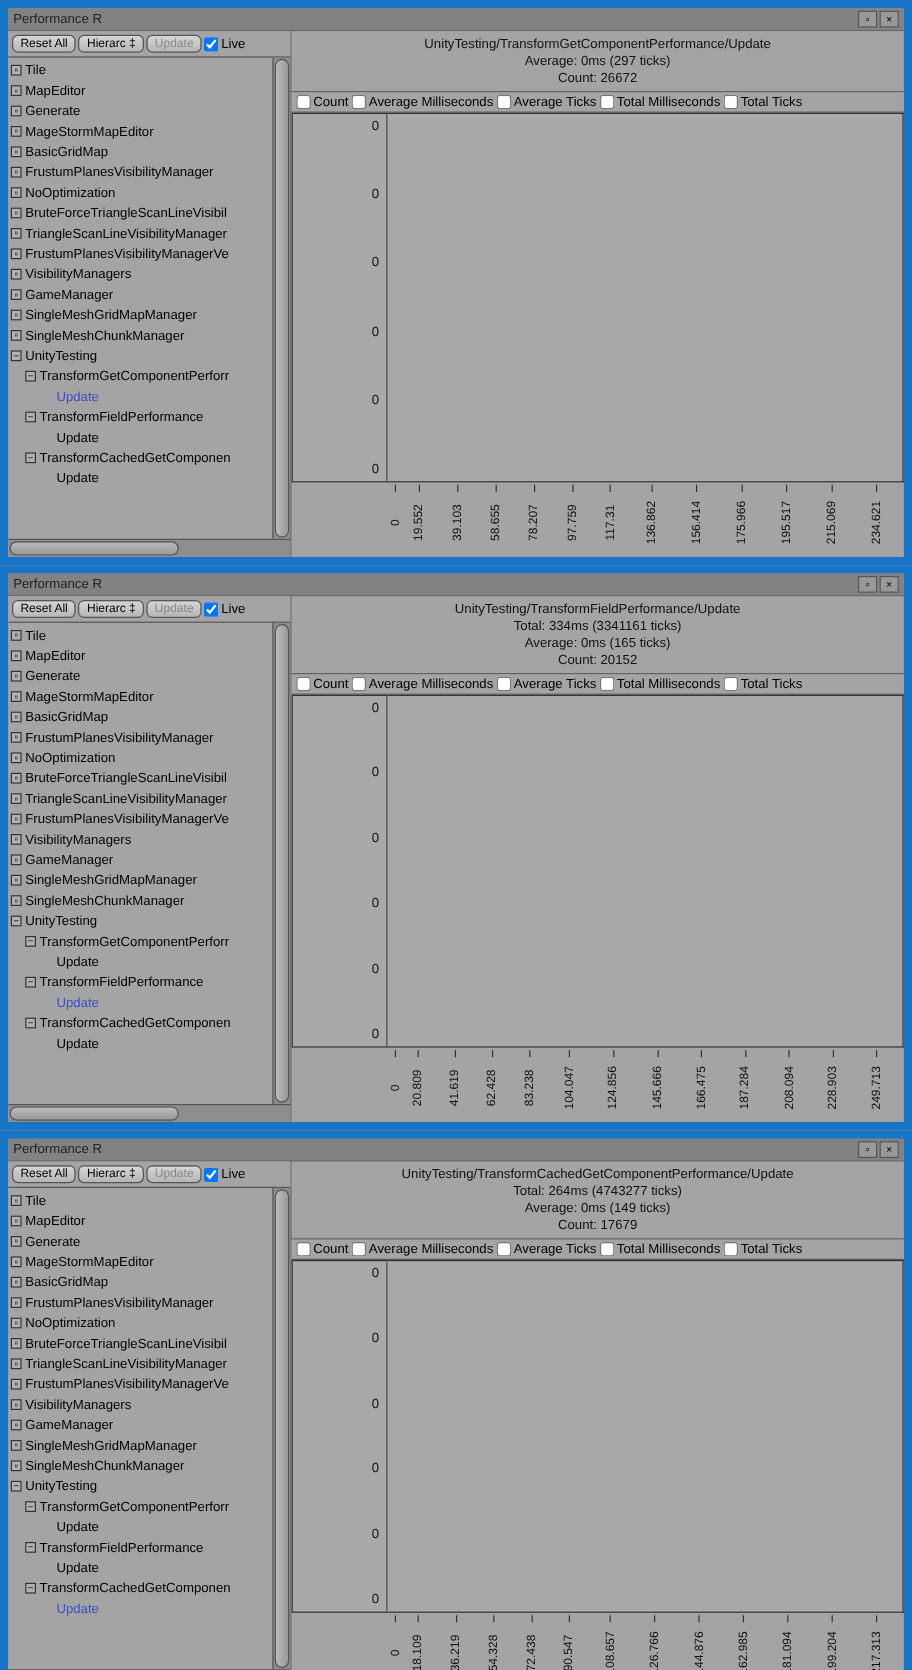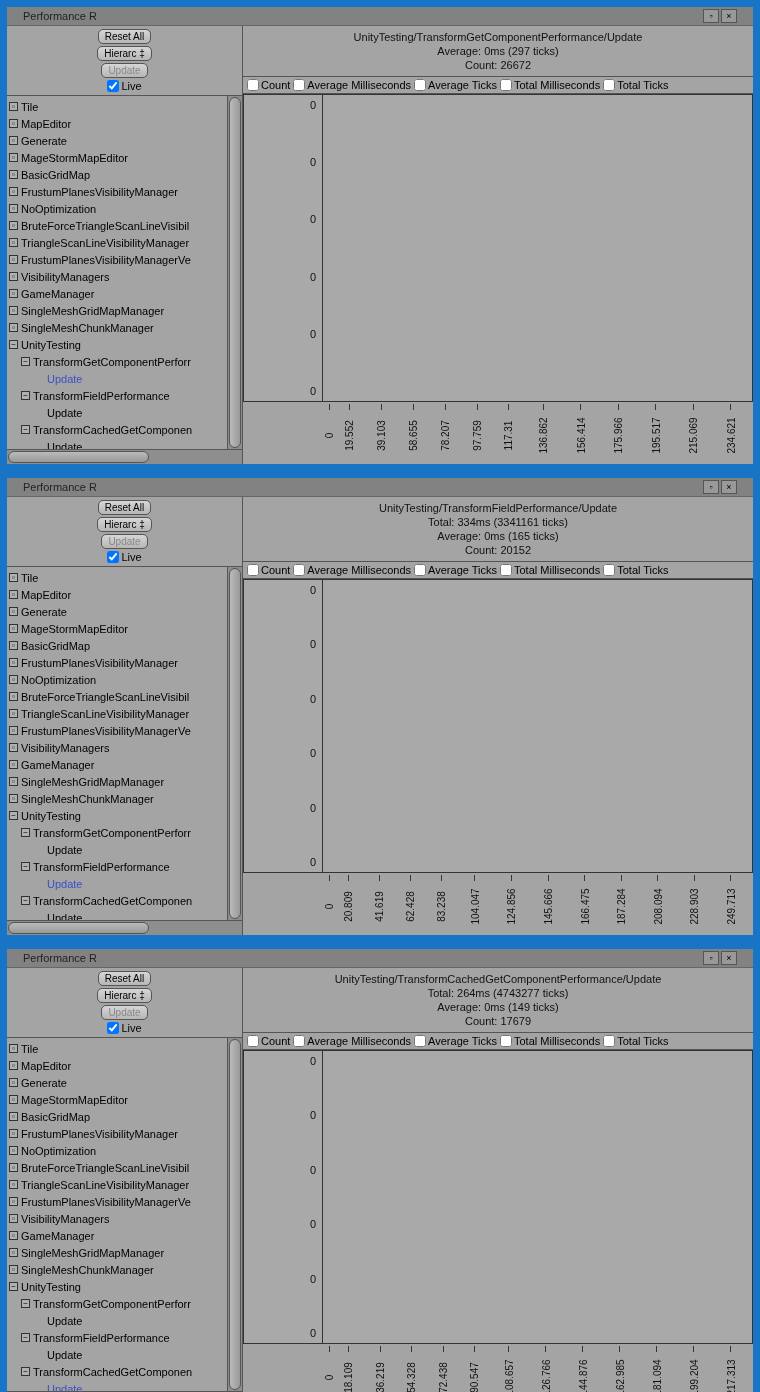--- a/index.html
+++ b/index.html
@@ -1,24 +1,24 @@
 <!DOCTYPE html>
 <html><head>
 <meta charset="utf-8">
 <style>
 * { box-sizing: border-box; margin: 0; padding: 0; font-family: Arial, sans-serif; font-size: 11px; }
 body { background: #1874c5; padding: 0; width: 760px; }
 .panel { background: #a9a9a9; border: 7px solid #1874c5; margin: 0; }
-.panel-header { background: #828282; display: flex; justify-content: space-between; align-items: center; padding: 2px 16px; border-bottom: 1px solid #666; }
+.panel-header { background: #828282; display: flex; justify-content: space-between; align-items: center; padding: 2px 4px; border-bottom: 1px solid #666; }
 .panel-title { color: #222; font-weight: normal; }
 .panel-controls { display: flex; gap: 2px; }
 .win-btn { width: 16px; height: 14px; border: 1px solid #555; background: #999; font-size: 9px; text-align: center; line-height: 12px; cursor: pointer; }
 .panel-body { display: flex; height: 438px; }
 .sidebar { width: 236px; border-right: 1px solid #555; display: flex; flex-direction: column; background: #a4a4a4; }
-.toolbar { display: flex; gap: 2px; padding: 3px; align-items: center; background: #a4a4a4; border-bottom: 1px solid #555; flex-direction: column; }
+.toolbar { display: flex; gap: 2px; padding: 3px; align-items: center; background: #a4a4a4; border-bottom: 1px solid #555; }
 .btn { background: linear-gradient(#d6d6d6, #b6b6b6); border: 1px solid #555; border-radius: 5px; padding: 1px 6px; cursor: pointer; font-size: 10px; }
 .btn-disabled { color: #888; }
 .chk { display: flex; align-items: center; gap: 2px; font-size: 10px; }
 .chk input { width: 12px; height: 12px; }
 .tree-container { flex: 1; display: flex; overflow: hidden; }
 .tree { flex: 1; overflow: hidden; padding: 2px 0; }
 .tree-item { display: flex; align-items: center; padding: 0 2px; height: 17px; gap: 3px; white-space: nowrap; }
 .tree-item.depth1 { padding-left: 14px; }
 .tree-item.depth2 { padding-left: 28px; }
 .expand-icon { width: 9px; height: 9px; border: 1px solid #333; display: inline-flex; align-items: center; justify-content: center; font-size: 8px; line-height: 1; background: rgba(255,255,255,0.15); }

